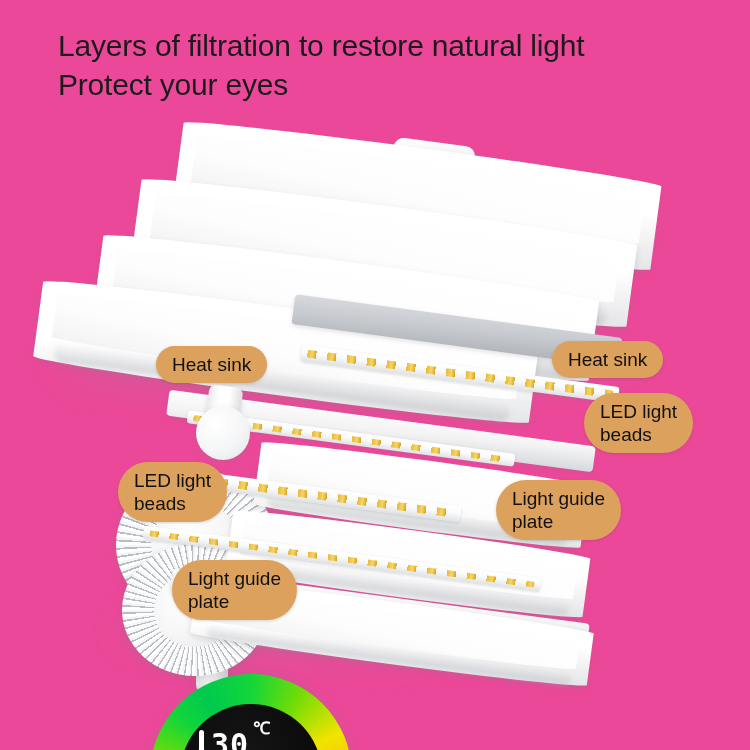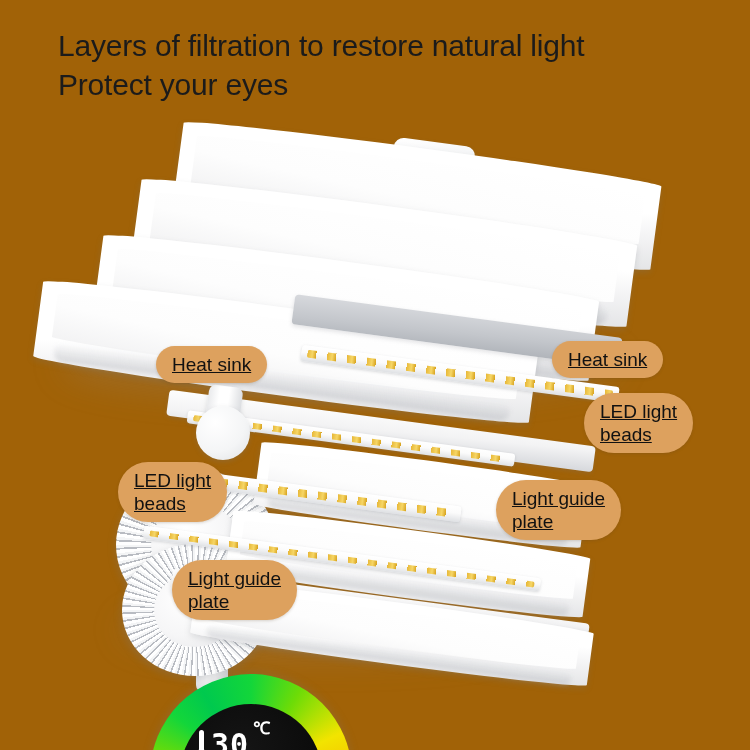--- a/index.html
+++ b/index.html
@@ -239,35 +239,34 @@
     position: absolute;
     background: #dda15e;
     color: #111111;
     border-radius: 999px;
     padding: 7px 16px;
     font-size: 19px;
     line-height: 23px;
     white-space: pre-line;
     box-shadow: 0 1px 3px rgba(90,70,40,0.22);
     font-weight: 400;
-    text-decoration: underline;
   }
 
   
   .softshadow {
     position: absolute;
     border-radius: 50%;
     background: rgba(150,152,158,0.18);
     filter: blur(16px);
   }
 </style>
 </head>
 <body>
 
-<div id="stage" style="background: #a16207;">
+<div id="stage" style="background: #ec4899;">
 
   <div id="headline">Layers of filtration to restore natural light
 Protect your eyes</div>
 
   <div id="artwork">
 
     <div class="softshadow" style="left:60px;  top:330px; width:560px; height:70px;"></div>
     <div class="softshadow" style="left:120px; top:600px; width:420px; height:60px;"></div>
 
     <div id="top-bracket"></div>

